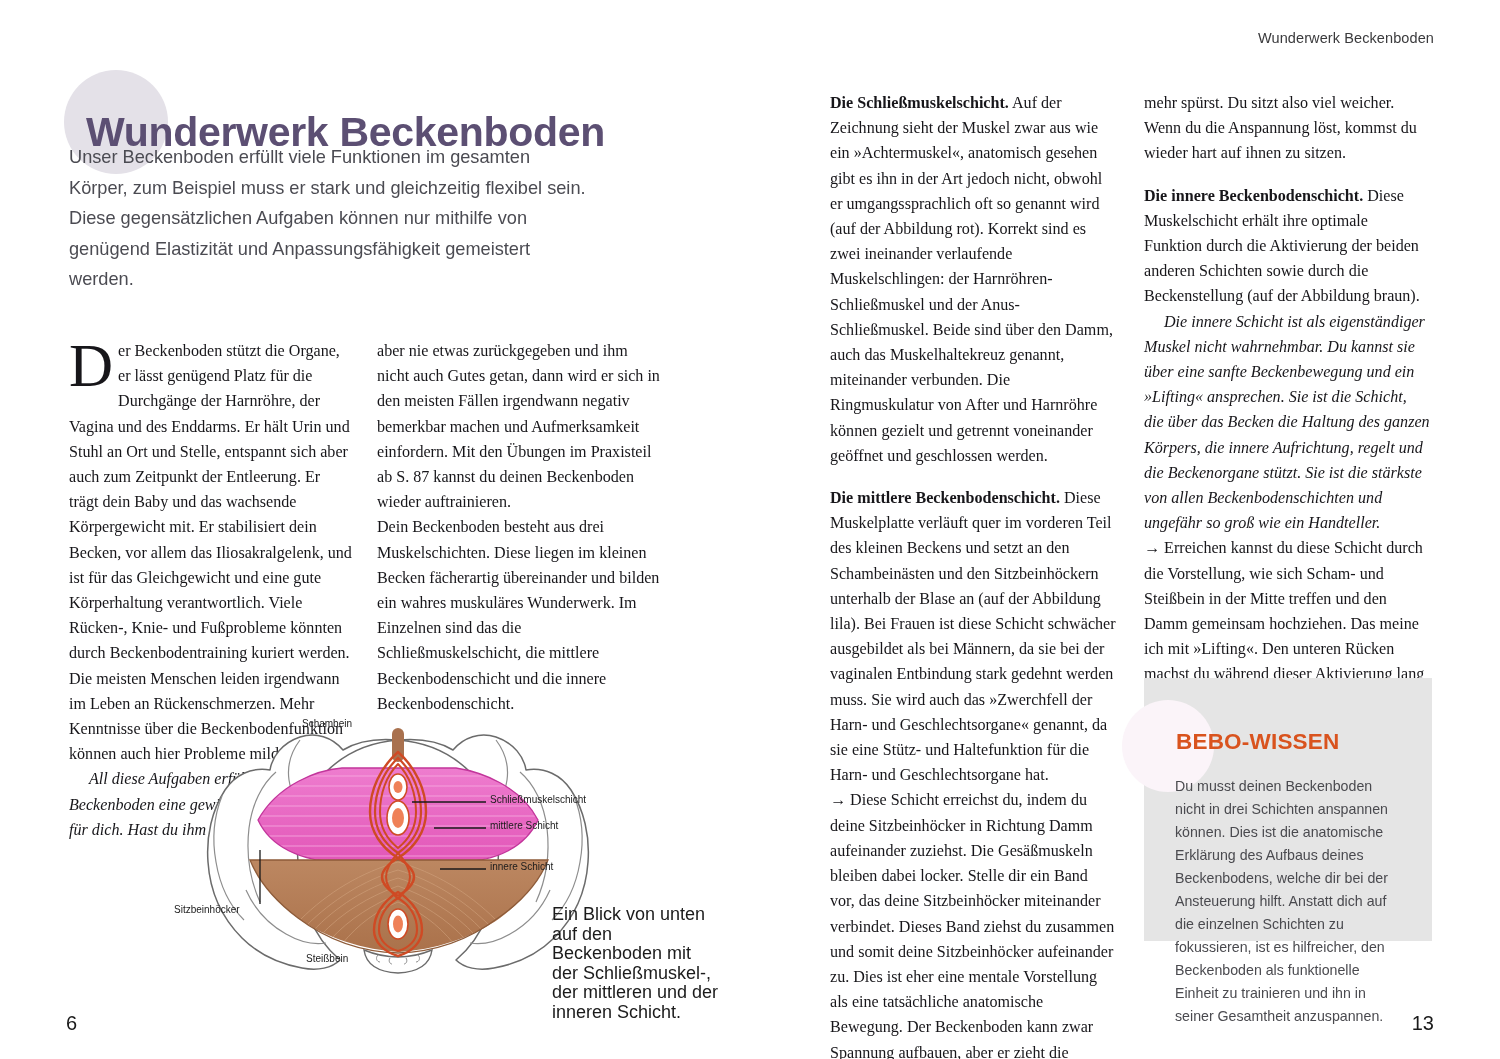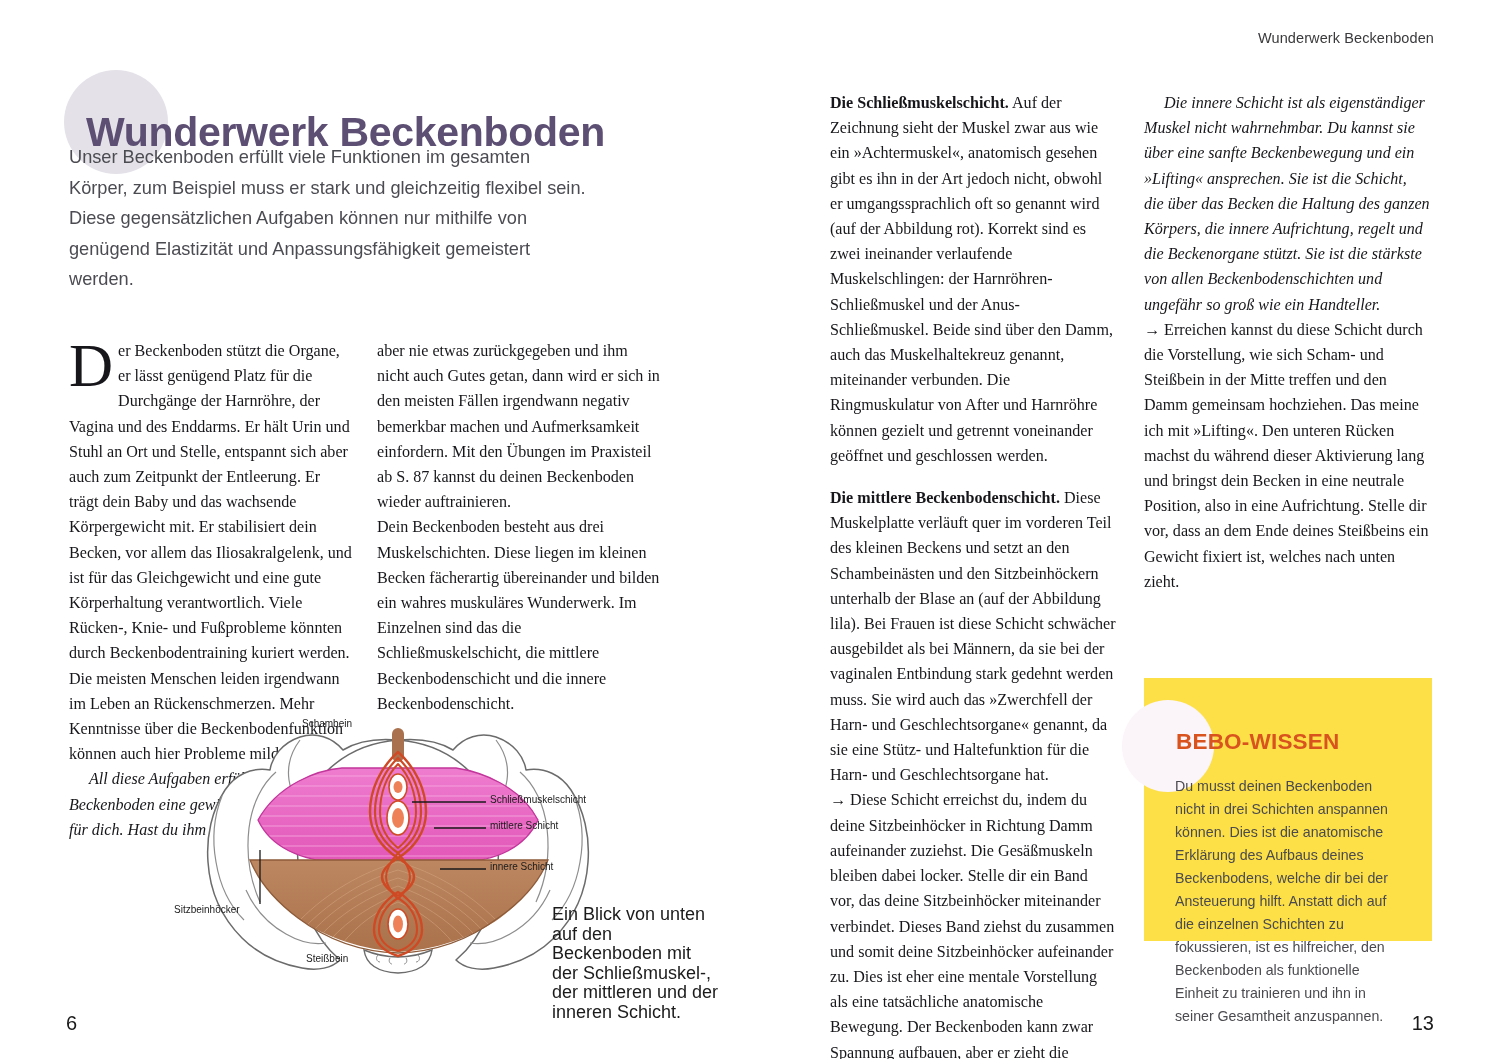--- a/index.html
+++ b/index.html
@@ -142,21 +142,21 @@
     color: #1b1b1b;
   }
 
   
   .bebo {
     position: absolute;
     left: 1144px;
     top: 678px;
     width: 288px;
     height: 263px;
-    background: #fde047;
+    background: #e5e5e5;
   }
   .bebo-blob {
     position: absolute;
     left: -22px;
     top: 22px;
     width: 92px;
     height: 92px;
     border-radius: 50%;
     background: #fbf4f9;
   }
@@ -334,20 +334,22 @@
 <div class="fig-caption">Ein Blick von unten auf den Beckenboden mit der Schließmuskel-, der mittleren und der inneren Schicht.</div>
 
 <div class="col" id="col3">
   <p><b>Die Schließmuskelschicht.</b><span> Auf der Zeichnung sieht der Muskel zwar aus wie ein »Achtermuskel«, anatomisch gesehen gibt es ihn in der Art jedoch nicht, obwohl er umgangssprachlich oft so genannt wird (auf der Abbildung rot). Korrekt sind es zwei ineinander verlaufende Muskelschlingen: der Harnröhren-Schließmuskel und der Anus-Schließmuskel. Beide sind über den Damm, auch das Muskelhaltekreuz genannt, miteinander verbunden. Die Ringmuskulatur von After und Harnröhre können gezielt und getrennt voneinander geöffnet und geschlossen werden.</span></p>
   <p class="gap"><b>Die mittlere Beckenbodenschicht.</b><span> Diese Muskelplatte verläuft quer im vorderen Teil des kleinen Beckens und setzt an den Schambeinästen und den Sitzbeinhöckern unterhalb der Blase an (auf der Abbildung lila). Bei Frauen ist diese Schicht schwächer ausgebildet als bei Männern, da sie bei der vaginalen Entbindung stark gedehnt werden muss. Sie wird auch das »Zwerchfell der Harn- und Geschlechtsorgane« genannt, da sie eine Stütz- und Haltefunktion für die Harn- und Geschlechtsorgane hat.</span></p>
   <p>→ Diese Schicht erreichst du, indem du deine Sitzbeinhöcker in Richtung Damm aufeinander zuziehst. Die Gesäßmuskeln bleiben dabei locker. Stelle dir ein Band vor, das deine Sitzbeinhöcker miteinander verbindet. Dieses Band ziehst du zusammen und somit deine Sitzbeinhöcker aufeinander zu. Dies ist eher eine mentale Vorstellung als eine tatsächliche anatomische Bewegung. Der Beckenboden kann zwar Spannung aufbauen, aber er zieht die Sitzbeinhöcker nicht wirklich zusammen.</p>
 
 </div>
 
 <div class="col" id="col4">
+  <p>mehr spürst. Du sitzt also viel weicher. Wenn du die Anspannung löst, kommst du wieder hart auf ihnen zu sitzen.</p>
+  <p class="gap"><b>Die innere Beckenbodenschicht.</b><span> Diese Muskelschicht erhält ihre optimale Funktion durch die Aktivierung der beiden anderen Schichten sowie durch die Beckenstellung (auf der Abbildung braun).</span></p>
   <p class="indent">Die innere Schicht ist als eigenständiger Muskel nicht wahrnehmbar. Du kannst sie über eine sanfte Beckenbewegung und ein »Lifting« ansprechen. Sie ist die Schicht, die über das Becken die Haltung des ganzen Körpers, die innere Aufrichtung, regelt und die Beckenorgane stützt. Sie ist die stärkste von allen Beckenbodenschichten und ungefähr so groß wie ein Handteller.</p>
   <p>→ Erreichen kannst du diese Schicht durch die Vorstellung, wie sich Scham- und Steißbein in der Mitte treffen und den Damm gemeinsam hochziehen. Das meine ich mit »Lifting«. Den unteren Rücken machst du während dieser Aktivierung lang und bringst dein Becken in eine neutrale Position, also in eine Aufrichtung. Stelle dir vor, dass an dem Ende deines Steißbeins ein Gewicht fixiert ist, welches nach unten zieht.</p>
 </div>
 
 <div class="bebo">
   <div class="bebo-blob"></div>
   <div class="bebo-title">BEBO-WISSEN</div>
   <div class="bebo-body">Du musst deinen Beckenboden nicht in drei Schichten anspannen können. Dies ist die anatomische Erklärung des Aufbaus deines Beckenbodens, welche dir bei der Ansteuerung hilft. Anstatt dich auf die einzelnen Schichten zu fokussieren, ist es hilfreicher, den Beckenboden als funktionelle Einheit zu trainieren und ihn in seiner Gesamtheit anzuspannen.</div>
 </div>
 

